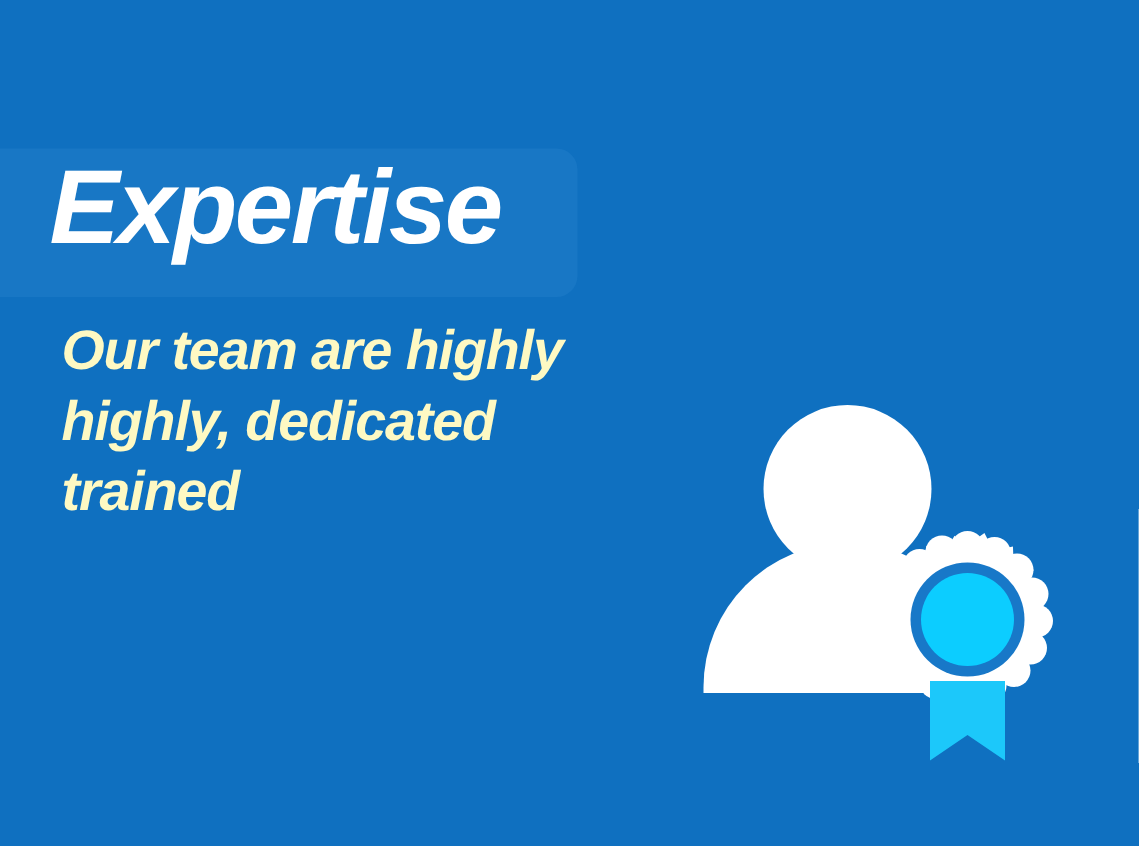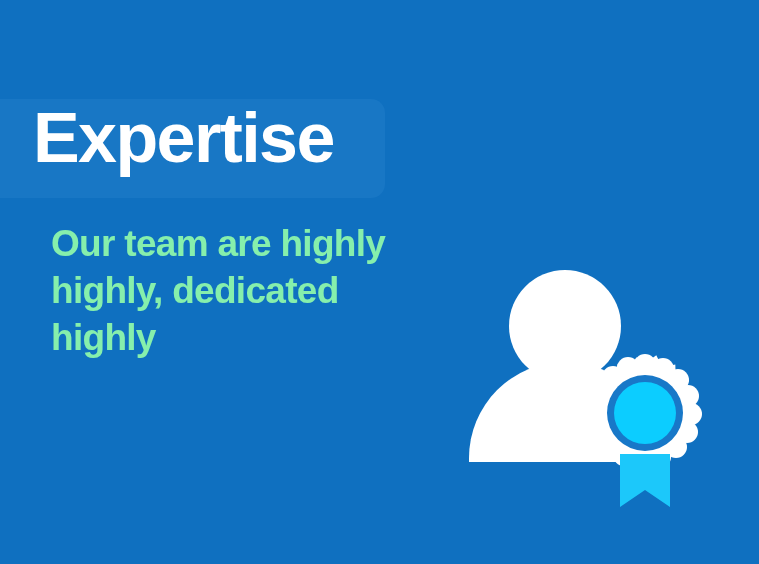--- a/index.html
+++ b/index.html
@@ -13,20 +13,21 @@
     overflow: hidden;
     font-family: "Liberation Sans", sans-serif;
   }
 
   #slide {
     position: relative;
     width: 759px;
     height: 564px;
     background: #0f70c0;
     overflow: hidden;
+    font-style: italic;
   }
 
   
   #title-highlight {
     position: absolute;
     left: -40px;
     top: 99px;
     width: 425px;
     height: 99px;
     background: #1a78c6;
@@ -46,25 +47,25 @@
     font-weight: bold;
     color: #ffffff;
     letter-spacing: -1.6px;
     line-height: 84px;
     margin: 0;
     white-space: nowrap;
     position: relative;
   }
 
   #slide-subtitle {
-    margin: 18px;
+    margin: 8px;
     padding-top: 22px;
     font-size: 37px;
     font-weight: bold;
-    color: #86efac;
+    color: #fef9c3;
     line-height: 47px;
     letter-spacing: -0.7px;
     position: relative;
   }
 
   #icon-wrap {
     position: absolute;
     left: 455px;
     top: 262px;
     width: 265px;
@@ -82,21 +83,21 @@
 <div id="slide">
 
   <div id="title-highlight"></div>
 
   <div id="text-block">
     <h1 id="slide-title">Expertise</h1>
 
     <div id="slide-subtitle">
       <div>Our team are highly</div>
       <div>highly, dedicated</div>
-      <div>highly</div>
+      <div>trained</div>
     </div>
   </div>
 
   <div id="icon-wrap">
     <svg viewBox="0 0 265 256" xmlns="http://www.w3.org/2000/svg" aria-hidden="true">
 
       <path d="M 14 200 L 14 196 A 96 96 0 0 1 206 196 L 206 200 Z" fill="#ffffff"></path>
 
       <circle cx="110" cy="64" r="56" fill="#ffffff"></circle>
 

